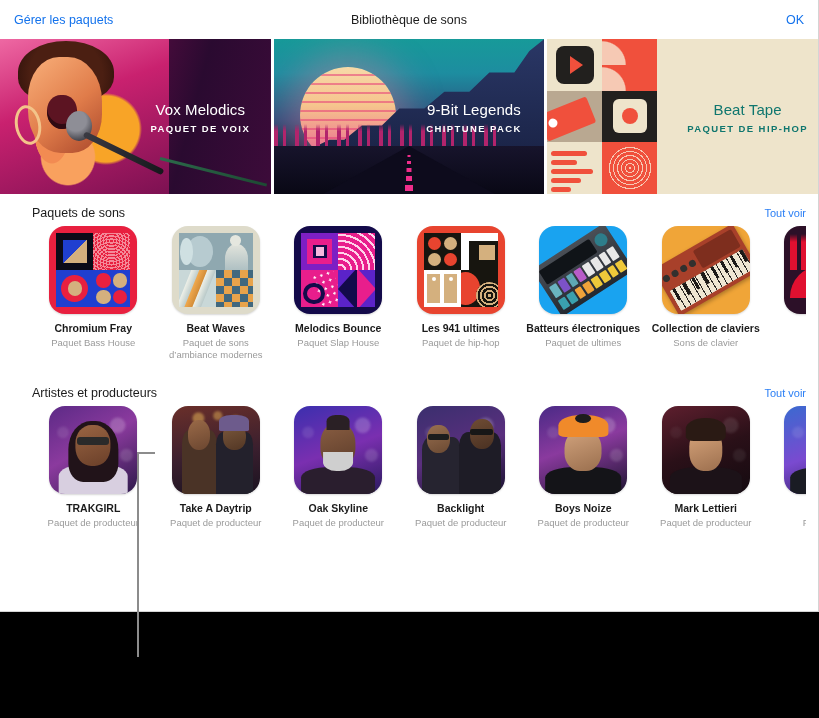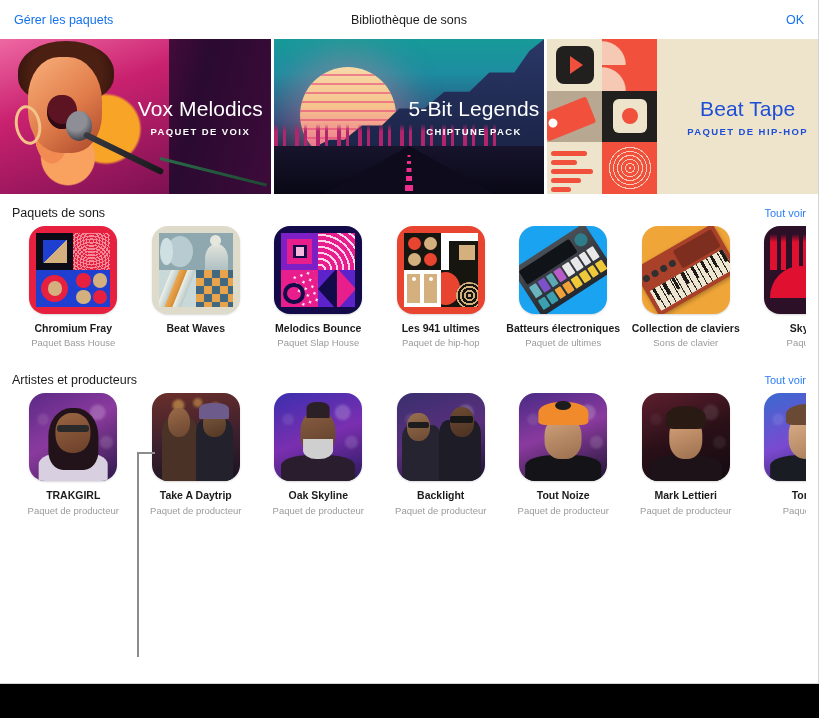--- a/index.html
+++ b/index.html
@@ -7,21 +7,21 @@
     width: 819px; height: 718px;
     background: #000;
     font-family: "Liberation Sans", sans-serif;
     overflow: hidden;
   }
   #root { position: relative; width: 819px; height: 718px; background:#000; }
 
   
   .window {
     position: absolute; left: 0; top: 0;
-    width: 819px; height: 684px;
+    width: 819px; height: 612px;
     background: #ffffff;
     border: 1px solid #d4d4d4;
     border-top: none; border-left: none;
     overflow: hidden;
   }
 
   
   .titlebar {
     position: relative;
     height: 39px;
@@ -49,28 +49,28 @@
   .banner {
     position: relative; flex: 1 1 0; height: 155px;
     overflow: hidden; cursor: default;
   }
   .banner .btxt {
     position: absolute; right: 0; left: 48%; top: 50%;
     transform: translateY(-50%);
     text-align: center; z-index: 5;
   }
   .banner .btitle {
-    font-size: 21px; font-weight: 400; letter-spacing: .1px;
+    font-size: 15px; font-weight: 400; letter-spacing: .1px;
     margin-bottom: 5px;
   }
   .banner .bsub {
     font-size: 9.5px; font-weight: bold; letter-spacing: 1.4px;
   }
   .b-light .btitle, .b-light .bsub { color: #ffffff; }
-  .b-dark .btitle, .b-dark .bsub { color: #1d4ed8; }
+  .b-dark .btitle, .b-dark .bsub { color: #0f766e; }
 
   
   .bn1 { background: linear-gradient(105deg,#c21878 0%,#a3105f 18%,#5a0c43 42%,#2a0a30 68%,#3d0b3a 100%); }
   .bn1 .singer {
     position:absolute; left:-6px; top:0; width: 175px; height:155px;
     background:
       radial-gradient(ellipse 42px 40px at 62px 36px, #2a1008 0 60%, transparent 62%),
       radial-gradient(ellipse 30px 55px at 58px 92px, #f28b52 0 58%, transparent 60%),
       radial-gradient(ellipse 48px 50px at 74px 118px, #f9a15e 0 55%, transparent 58%),
       radial-gradient(ellipse 60px 60px at 112px 90px, #f8a427 0 55%, transparent 60%),
@@ -188,21 +188,21 @@
   .bn3 .c5 { background:#eee4cb; }
   .bn3 .c5 .bar { position:absolute; height:5px; border-radius:3px; background:#f0503c; left:4px; }
   .bn3 .c6 { background:#f0503c; }
   .bn3 .c6 .vinyl {
     position:absolute; left:50%; top:50%; width:44px;height:44px;transform:translate(-50%,-50%);
     border-radius:50%;
     background: repeating-radial-gradient(circle, #f6c9b4 0 1px, #f0503c 1px 4px);
   }
 
   
-  .section { padding: 0 12px; }
+  .section { padding: 0 12px; margin-left: 20px; }
   .sec-head {
     position: relative;
     display:flex; align-items:center;
     height: 26px;
     margin-top: 6px;
   }
   .sec-title { font-size: 12.5px; color:#1b1b1b; font-weight: 400; }
   .see-all {
     position:absolute; right:0; font-size:11px; color:#2b7ff5; cursor:default;
   }
@@ -427,21 +427,21 @@
         <div class="mtn"></div>
         <div class="city"></div>
         <div class="ground"></div>
         <div class="road"></div>
         <div class="dash" style="height:6px;bottom:3px;width:8px"></div>
         <div class="dash" style="height:5px;bottom:13px;width:6px"></div>
         <div class="dash" style="height:4px;bottom:22px;width:5px"></div>
         <div class="dash" style="height:3px;bottom:30px;width:4px"></div>
         <div class="dash" style="height:2px;bottom:37px;width:3px"></div>
         <div class="btxt">
-          <div class="btitle">5-Bit Legends</div>
+          <div class="btitle">9-Bit Legends</div>
           <div class="bsub">CHIPTUNE PACK</div>
         </div>
       </div>
 
       <div class="banner bn3 b-dark">
         <div class="grid">
           <div class="c c1">
             <div class="sq">
                 <div class="tri"></div>
               </div>
@@ -513,20 +513,21 @@
                 <div class="str" style="left:14%;background:linear-gradient(90deg,#eef0e8,#b9c9c9)"></div>
                 <div class="str" style="left:36%;background:linear-gradient(90deg,#f0a94e,#d08a36)"></div>
                 <div class="str" style="left:58%;background:linear-gradient(90deg,#eef0e8,#b9c9c9)"></div>
               </div>
               <div class="d2">
                   <div class="checker"></div>
                 </div>
             </div>
           </div>
           <div class="nm">Beat Waves</div>
+          <div class="sub">Paquet de sons d’ambiance modernes</div>
         </div>
 
         <div class="card">
           <div class="art pk3">
             <div class="quad q">
               <div class="a">
                   <div class="f1">
                     <div class="f2">
                       <div class="f3"></div>
                     </div>
@@ -709,21 +710,21 @@
           <div class="art">
             <div class="ph">
               <div class="bg" style="background:linear-gradient(160deg,#4a2a86,#8a3a9e 45%,#1d1430)"></div>
               <div class="bokeh"></div>
               <div class="body" style="width:86%;height:30%;background:#141418"></div>
               <div class="head" style="top:26%;width:42%;height:48%;background:linear-gradient(160deg,#d3a47e,#9a6f4e)"></div>
               <div style="position:absolute;left:50%;top:10%;transform:translateX(-50%);width:56%;height:26%;border-radius:46% 46% 14% 14%;background:#f08a2a"></div>
               <div style="position:absolute;left:50%;top:9%;transform:translateX(-50%);width:18%;height:10%;border-radius:50%;background:#1d1d1d"></div>
             </div>
           </div>
-          <div class="nm">Tout Noize</div>
+          <div class="nm">Boys Noize</div>
           <div class="sub">Paquet de producteur</div>
         </div>
 
         <div class="card">
           <div class="art">
             <div class="ph">
               <div class="bg" style="background:linear-gradient(160deg,#5e1f2e,#2a1018 50%,#140a10)"></div>
               <div class="bokeh" style="opacity:.5"></div>
               <div class="body" style="width:82%;height:30%;background:#1c1218"></div>
               <div class="head" style="top:24%;width:38%;height:50%;background:linear-gradient(160deg,#dba87e,#9c6f4e)"></div>

